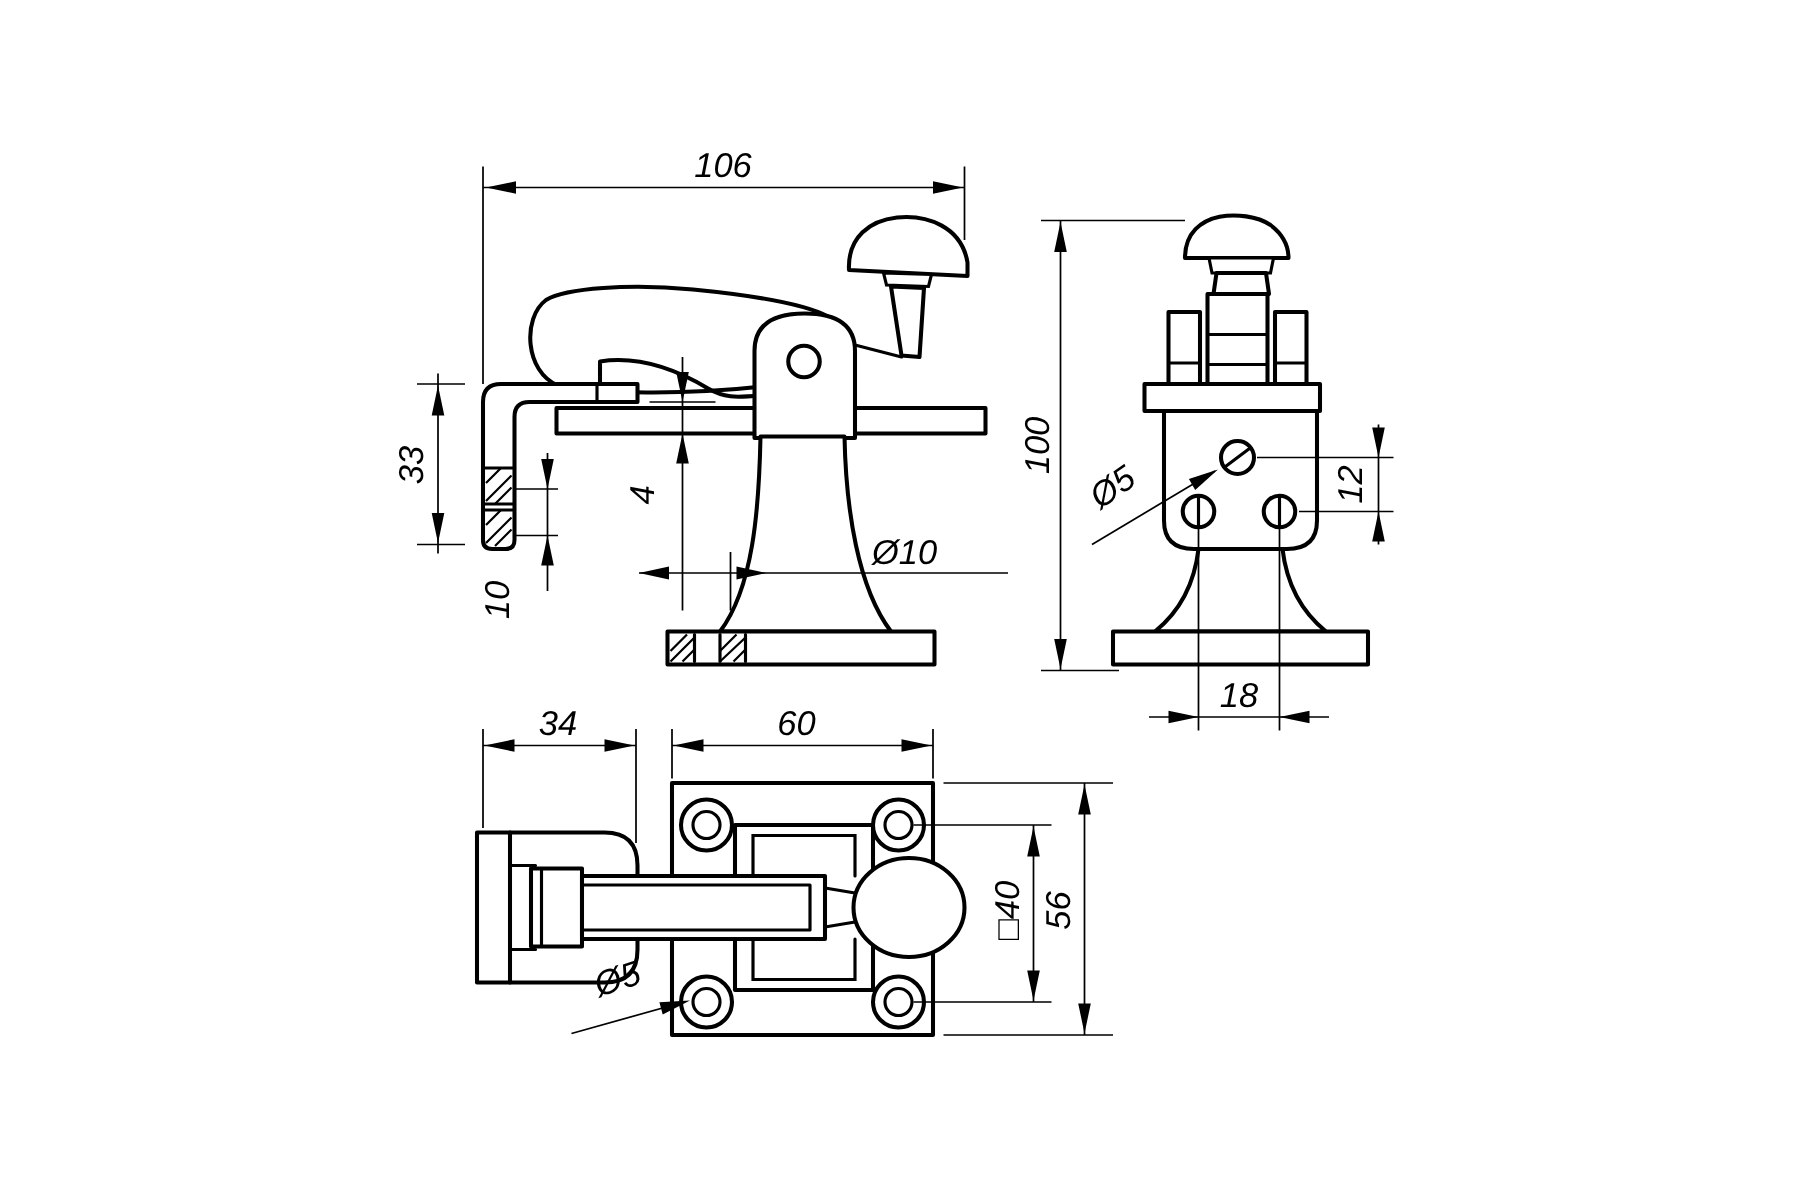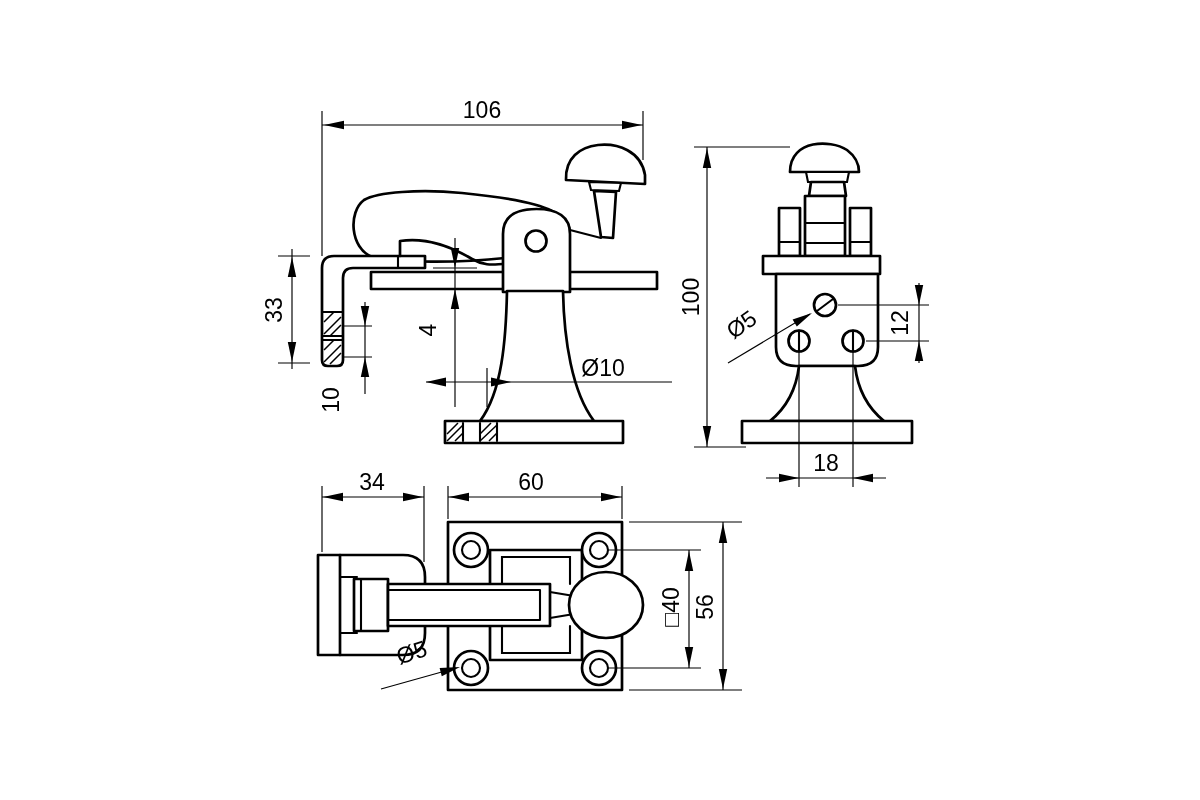--- a/index.html
+++ b/index.html
@@ -1,16 +1,16 @@
 <!DOCTYPE html>
 <html><head>
 <meta charset="utf-8">
 <style>
   html,body{margin:0;padding:0;background:#ffffff;width:1200px;height:800px;overflow:hidden;}
-  .canvas{width:1200px;height:800px;background:#fff;position:relative;}
+  .canvas{width:1200px;height:800px;background:#fff;position:relative;font-style:italic;}
   svg{display:block;}
   svg text{font-family:"Liberation Sans","DejaVu Sans",sans-serif;font-size:23px;fill:#000;}
   .thick{stroke:#000;stroke-width:2.7;fill:none;stroke-linejoin:round;stroke-linecap:round;}
   .thickf{stroke:#000;stroke-width:2.7;fill:#fff;stroke-linejoin:round;}
   .med{stroke:#000;stroke-width:2.1;fill:none;stroke-linecap:round;}
   .medf{stroke:#000;stroke-width:2.1;fill:#fff;}
   .thin{stroke:#000;stroke-width:1.15;fill:none;}
   .hatch{stroke:#000;stroke-width:1.5;fill:none;}
   .arr{fill:#000;stroke:none;}
 </style>

